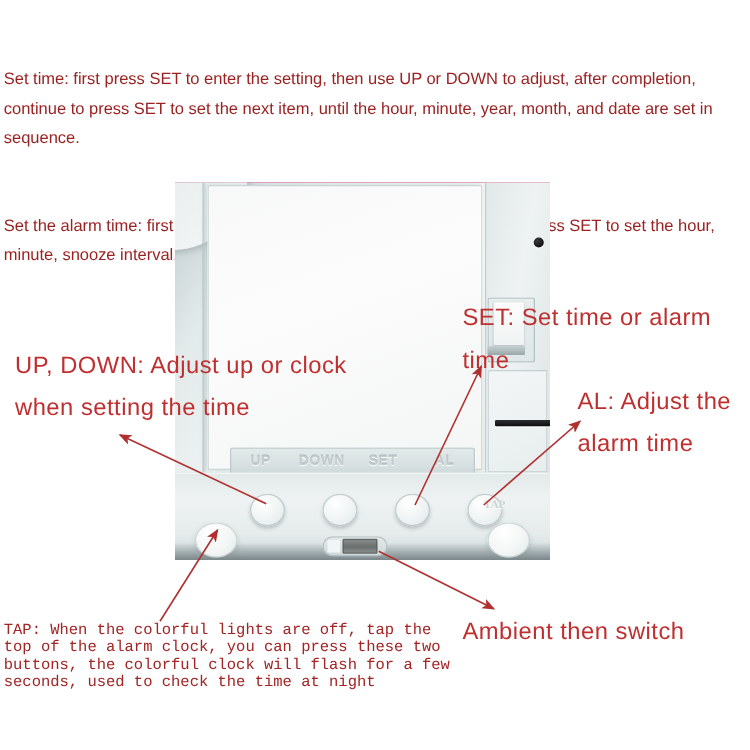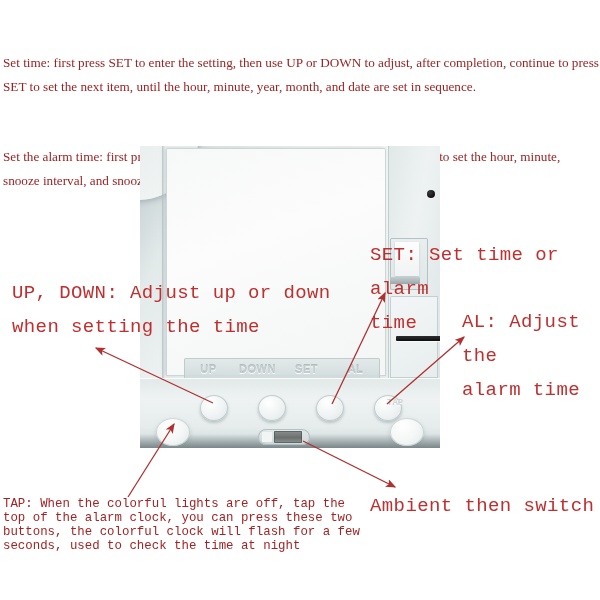--- a/index.html
+++ b/index.html
@@ -15,21 +15,21 @@
     font-family: "Liberation Serif", "DejaVu Serif", serif;
   }
 
   
   .instructions {
     position: absolute;
     left: 3px;
     top: 4px;
     width: 596px;
     color: #9b2222;
-    font-family: Liberation Serif, serif;
+    font-family: Liberation Sans, sans-serif;
     font-size: 13.2px;
     line-height: 23.5px;
     letter-spacing: 0px;
     white-space: pre-wrap;
   }
   .instructions p {
     margin: 0;
   }
 
   
@@ -228,32 +228,32 @@
     letter-spacing: 0.5px;
     color: #c8d1d2;
     text-shadow: 0 1px 0 rgba(255,255,255,0.85);
     margin-top: 32px;
   }
   .switch-text-off { left: 78px;  top: 287px; }
   .switch-text-on  { left: 182px; top: 287px; }
   .tap-text {
     position: absolute;
     left: 247px; top: 252px;
-    font-family: Liberation Mono, monospace;
+    font-family: Liberation Serif, serif;
     font-size: 9px;
     font-weight: bold;
     color: #cbd4d5;
     text-shadow: 0 1px 0 rgba(255,255,255,0.85);
   }
 
   
   .callout {
     position: absolute;
     color: #c02f2f;
-    font-family: Liberation Mono, monospace;
+    font-family: Liberation Sans, sans-serif;
     font-size: 19px;
     line-height: 34px;
     white-space: pre-line;
     letter-spacing: 0.4px;
   }
   .callout-updown { left: 12px;  top: 276px; }
   .callout-set    { left: 370px; top: 238px; }
   .callout-al     { left: 462px; top: 305px; }
   .callout-ambient{ left: 370px; top: 489px; white-space: nowrap; }
 
@@ -318,21 +318,21 @@
   <div class="foot foot-right"></div>
 
   <div class="slide-switch"></div>
   <div class="slide-nub"></div>
   <div class="slide-knob"></div>
   <div class="switch-text switch-text-off">OFF</div>
   <div class="switch-text switch-text-on">ON</div>
   <div class="tap-text">TAP</div>
 </div>
 
-<div class="callout callout-updown">UP, DOWN: Adjust up or down
+<div class="callout callout-updown">UP, DOWN: Adjust up or clock
 when setting the time</div>
 <div class="callout callout-set">SET: Set time or alarm
 time</div>
 <div class="callout callout-al">AL: Adjust the
 alarm time</div>
 <div class="callout callout-ambient">Ambient then switch</div>
 
 <div class="tap-note">TAP: When the colorful lights are off, tap the top of the alarm clock, you can press these two buttons, the colorful clock will flash for a few seconds, used to check the time at night</div>
 
 <svg class="leaders" viewBox="0 0 600 600">

